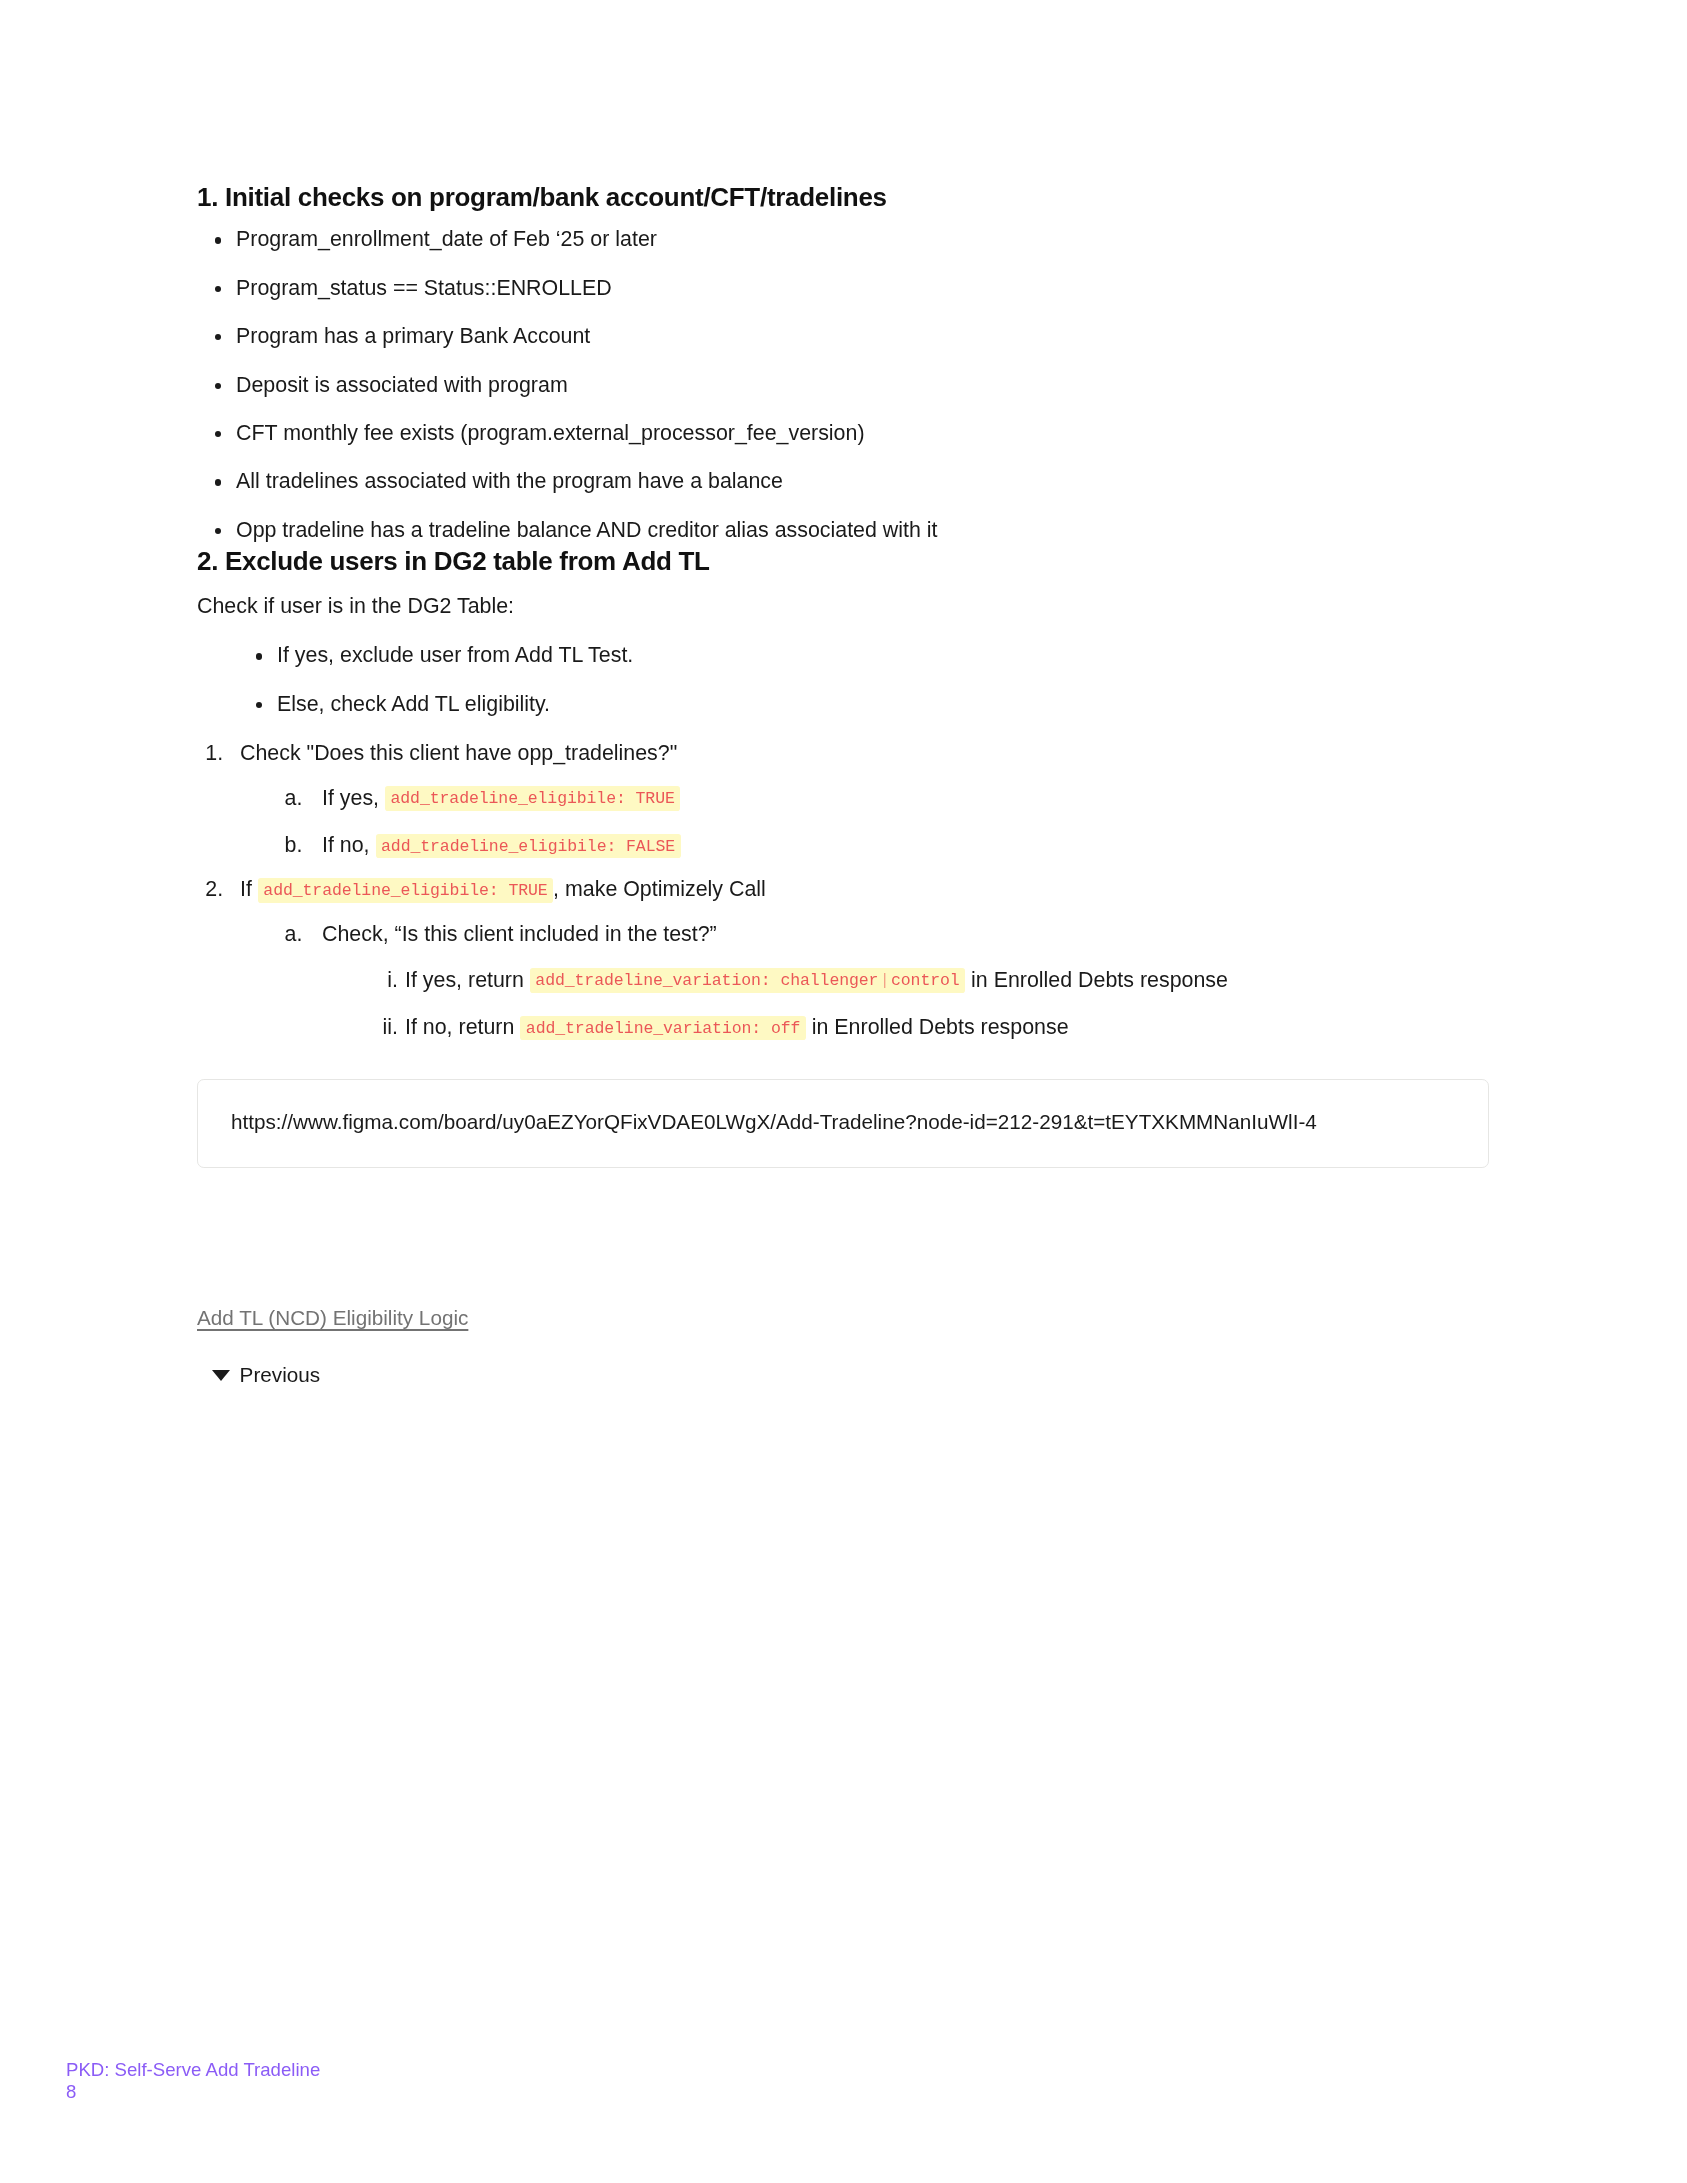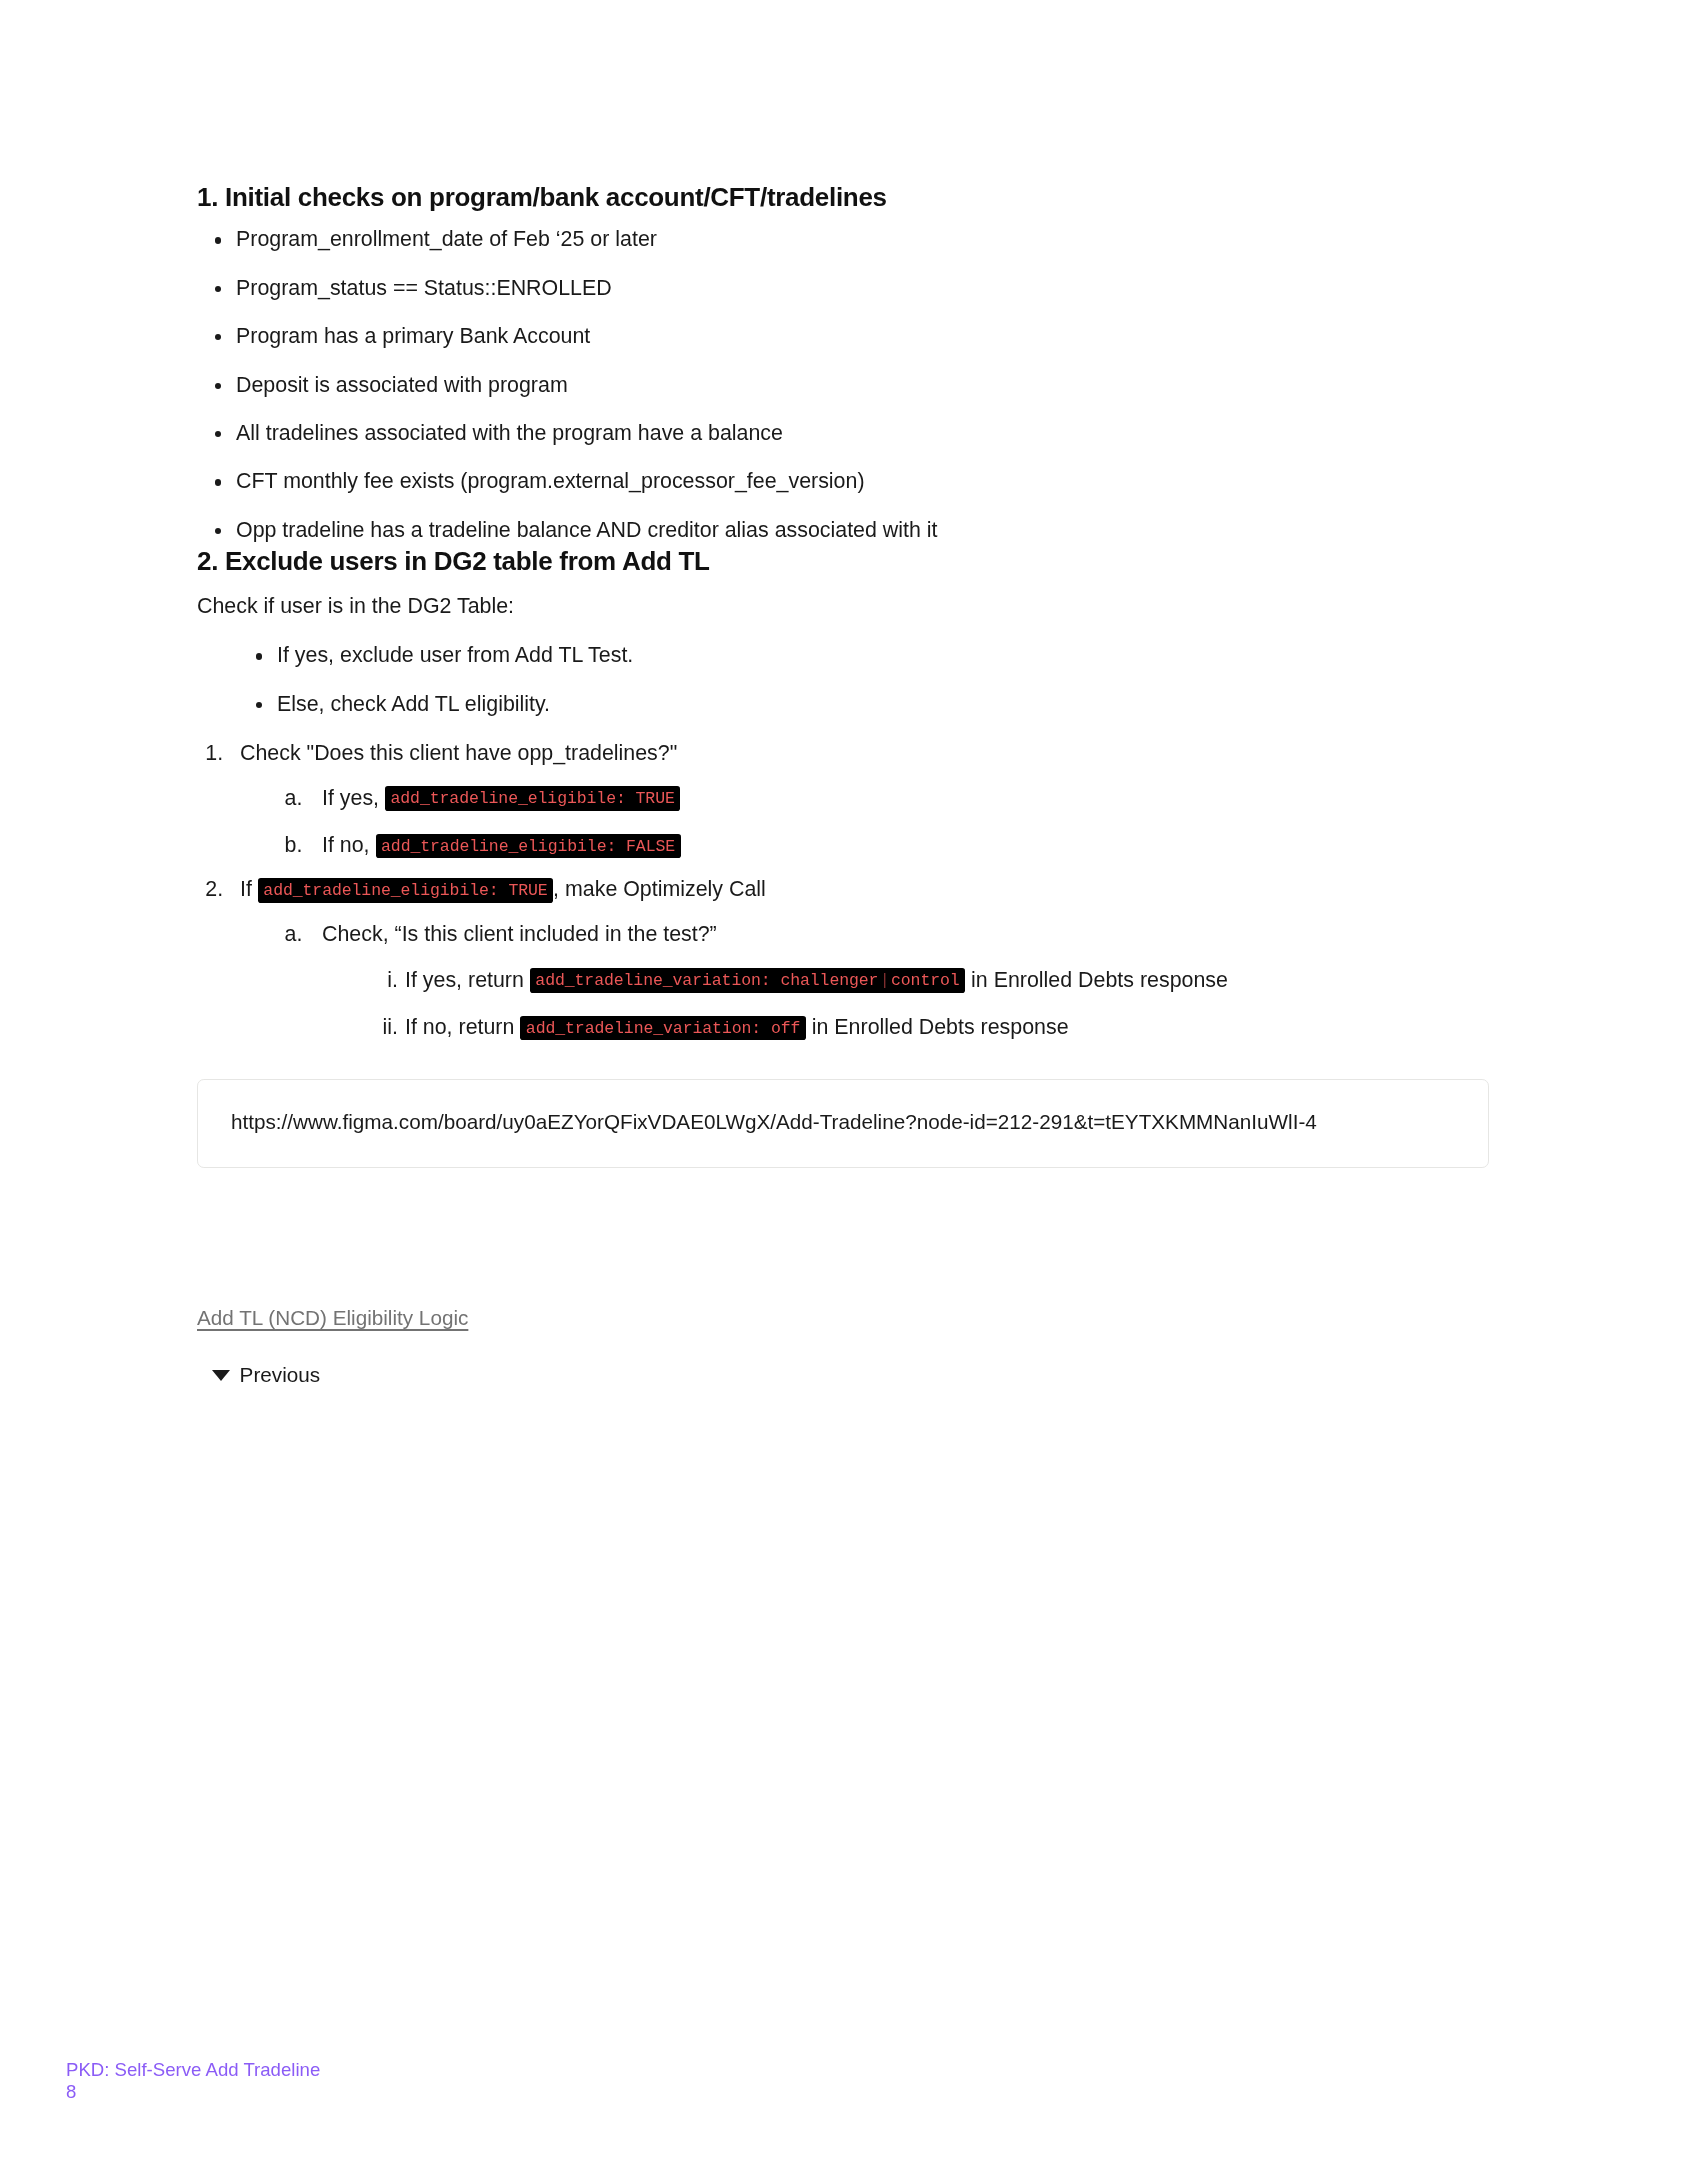--- a/index.html
+++ b/index.html
@@ -178,21 +178,21 @@
     position: absolute;
     left: 0;
     top: 0;
     width: 36px;
     text-align: right;
   }
 
   
   code.chip {
     font-family: "Liberation Mono", monospace;
-    background: #000000;
+    background: #fef9c3;
     color: #eb5757;
     font-size: 16.5px;
     padding: 2.8px 5.5px;
     border-radius: 2.8px;
     white-space: nowrap;
     vertical-align: 1.4px;
     letter-spacing: -0.1px;
   }
   code.chip .pipe { color: #eb5757; opacity: 0.55; padding: 0 1.4px; }
 
@@ -260,22 +260,22 @@
 <div class="page">
   <div class="content">
 
 
     <h2 class="section-heading">1. Initial checks on program/bank account/CFT/tradelines</h2>
     <ul class="bullets">
       <li>Program_enrollment_date of Feb ‘25 or later</li>
       <li>Program_status == Status::ENROLLED</li>
       <li>Program has a primary Bank Account</li>
       <li>Deposit is associated with program</li>
+      <li>CFT monthly fee exists (program.external_processor_fee_version)</li>
       <li>All tradelines associated with the program have a balance</li>
-      <li>CFT monthly fee exists (program.external_processor_fee_version)</li>
       <li>Opp tradeline has a tradeline balance AND creditor alias associated with it</li>
     </ul>
 
     <h2 class="section-heading section-2">2. Exclude users in DG2 table from Add TL</h2>
     <p class="body-text">Check if user is in the DG2 Table:</p>
     <ul class="bullets indented">
       <li>If yes, exclude user from Add TL Test.</li>
       <li>Else, check Add TL eligibility.</li>
     </ul>
 

